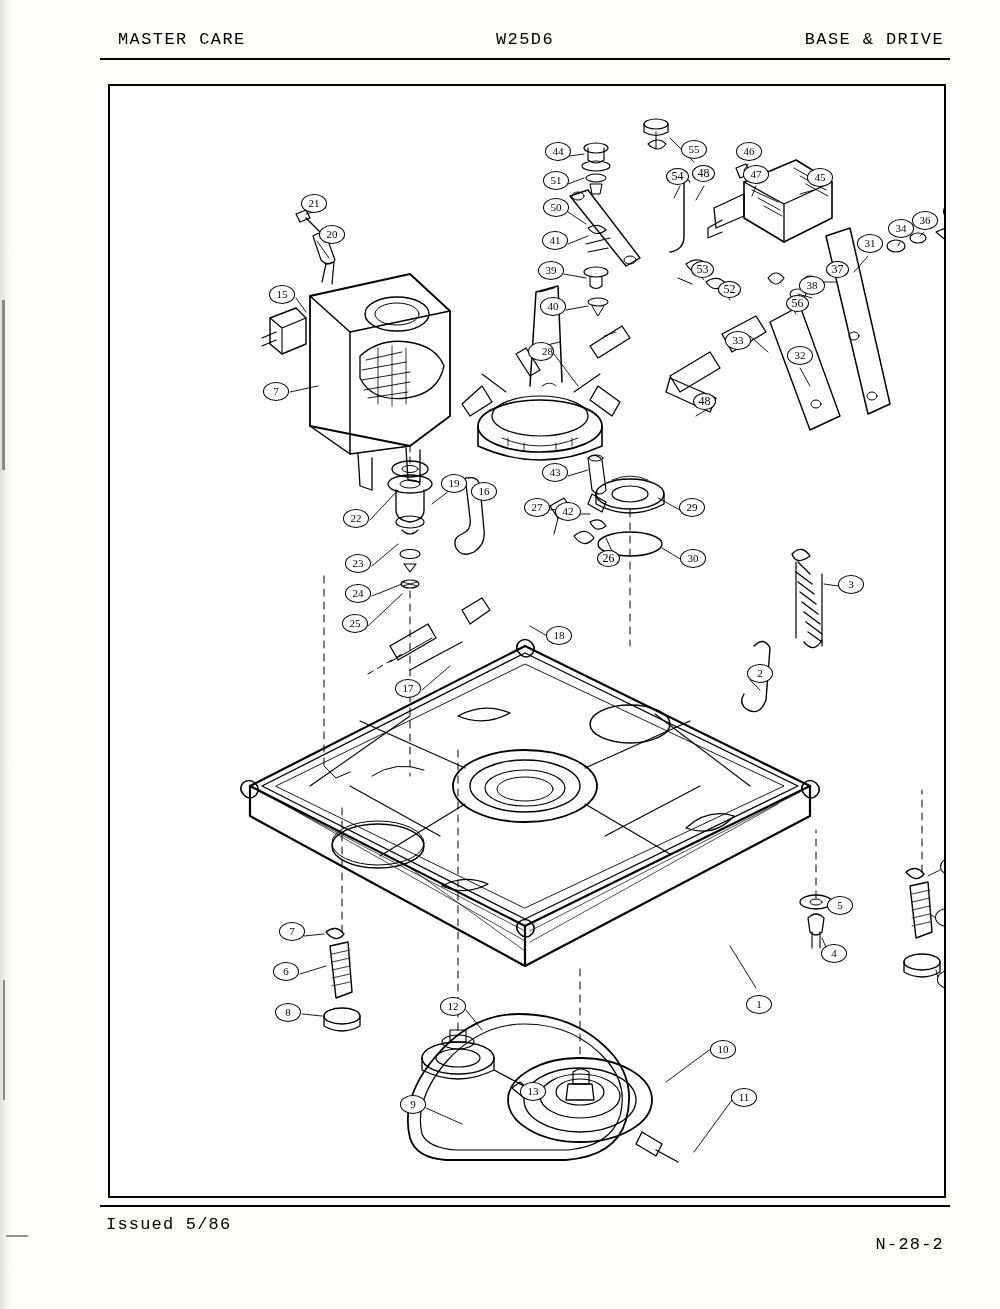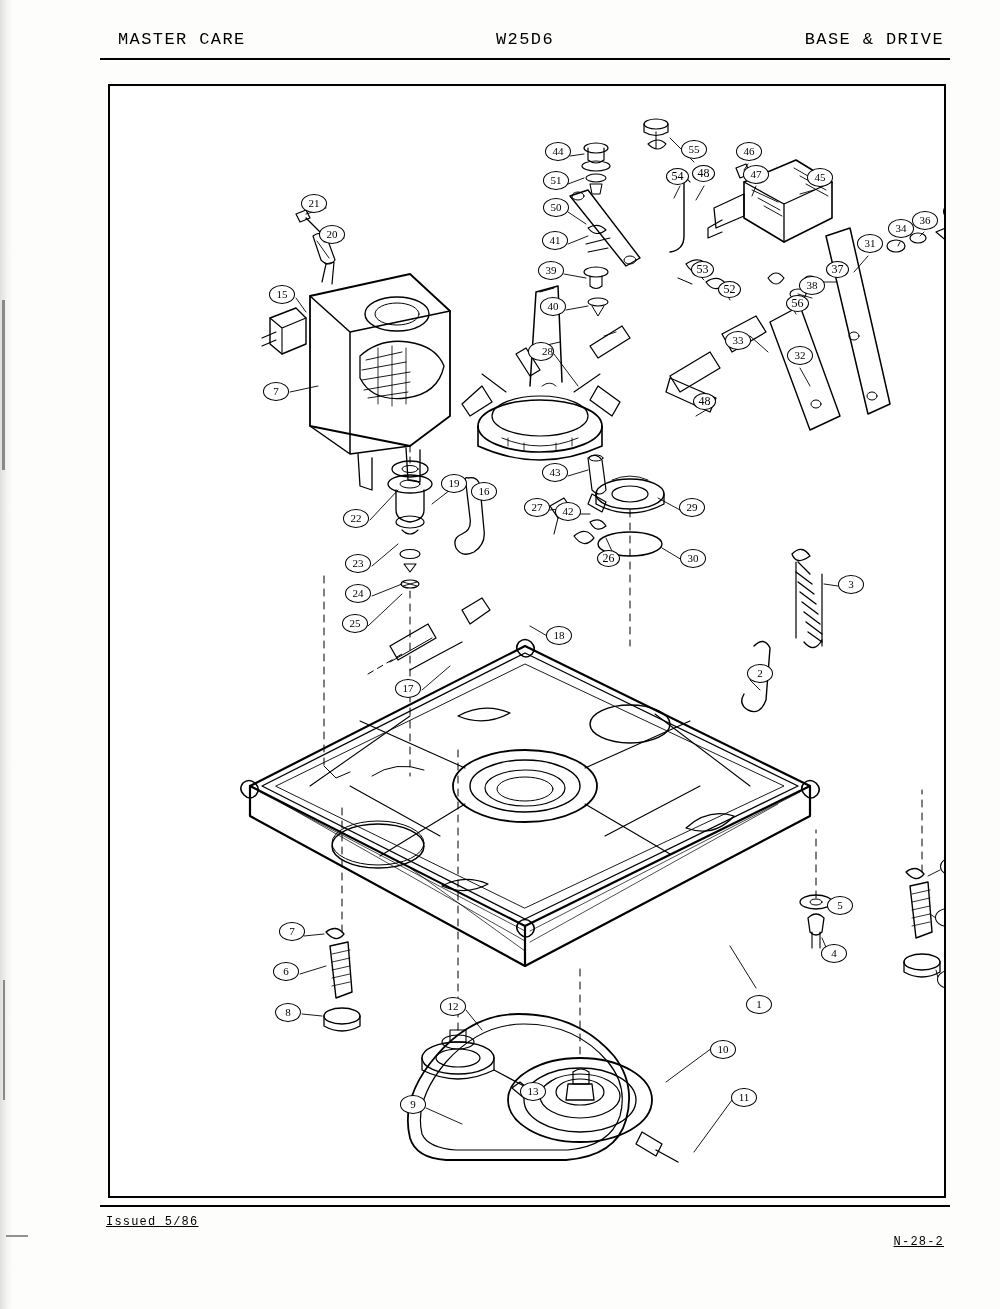--- a/index.html
+++ b/index.html
@@ -82,24 +82,23 @@
     position: absolute;
     left: 0; top: 0;
     width: 850px;
     height: 2px;
     background: #000;
   }
   .ftr-left, .ftr-right {
     position: absolute;
     top: 10px;
     font-family: "Liberation Mono", monospace;
-    font-size: 12px;
+    font-size: 17px;
     letter-spacing: 1.2px;
     white-space: nowrap;
-    text-decoration: underline;
   }
   .ftr-left { left: 6px; }
   .ftr-right { right: 6px; top: 30px; }
 
   
   .frame {
     position: absolute;
     left: 108px;
     top: 84px;
     width: 834px;

